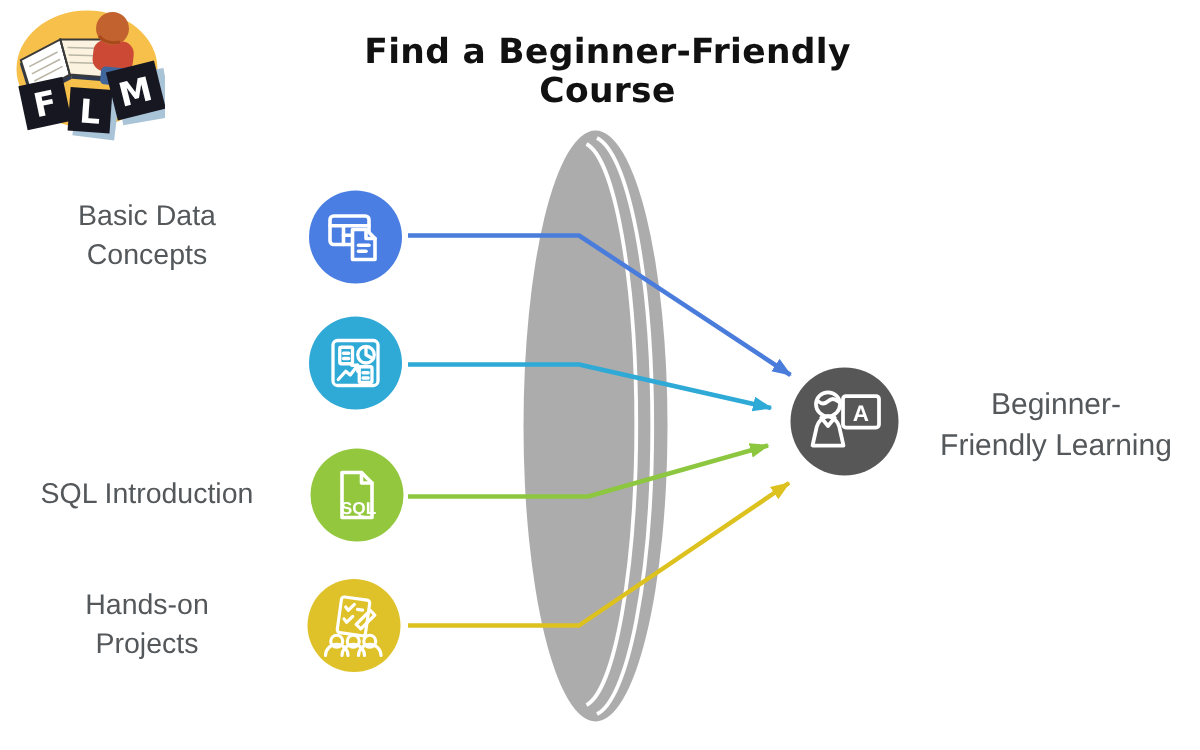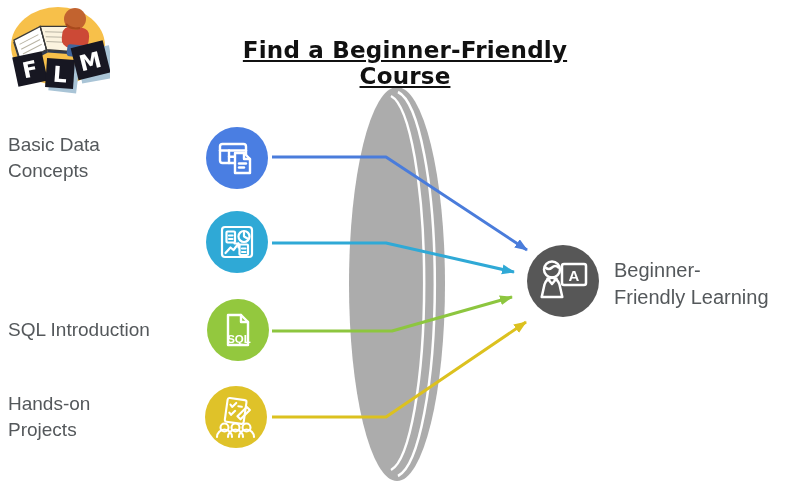--- a/index.html
+++ b/index.html
@@ -2,36 +2,36 @@
 <html><head>
 <meta charset="utf-8">
 <style>
   html,body{margin:0;padding:0;background:#e8e8e8;}
   .stage{
     position:relative;width:800px;height:500px;background:#ffffff;
     overflow:hidden;font-family:"Liberation Sans",sans-serif;
   }
   .layer{position:absolute;left:0;top:0;}
   .title{
-    position:absolute;left:205px;top:37px;width:400px;margin:0;
+    position:absolute;left:205px;top:22px;width:400px;margin:0;
     text-align:center;font-family:"DejaVu Sans","Liberation Sans",sans-serif;
-    font-size:23px;font-weight:bold;color:#111111;letter-spacing:.2px;text-decoration:underline;
+    font-size:23px;font-weight:bold;color:#111111;letter-spacing:.2px;
   }
   .lbl{
-    position:absolute;left:8px;width:180px;text-align:left;
+    position:absolute;left:8px;width:180px;text-align:center;
     font-size:19px;line-height:26px;color:#54585b;white-space:pre-line;
   }
   .lbl1{top:132px}.lbl2{top:216px}.lbl3{top:317px}.lbl4{top:391px}
   .badge{position:absolute;width:64px;height:64px;}
   .b1{left:205px;top:126px}.b2{left:205px;top:210px}
   .b3{left:206px;top:298px}.b4{left:204px;top:385px}
   .result-badge{position:absolute;left:526px;top:244px;width:74px;height:74px;}
   .result-lbl{
     position:absolute;left:614px;top:257px;width:180px;
-    font-size:20px;line-height:27px;color:#54585b;white-space:pre-line;
+    font-size:20px;line-height:27px;color:#54585b;white-space:pre-line;text-align:center;
   }
   .logo{position:absolute;left:4px;top:0px;}
 </style>
 </head>
 <body>
 
 <div class="stage">
 
   <svg class="layer" width="800" height="500" viewBox="0 0 800 500">
     <defs>

